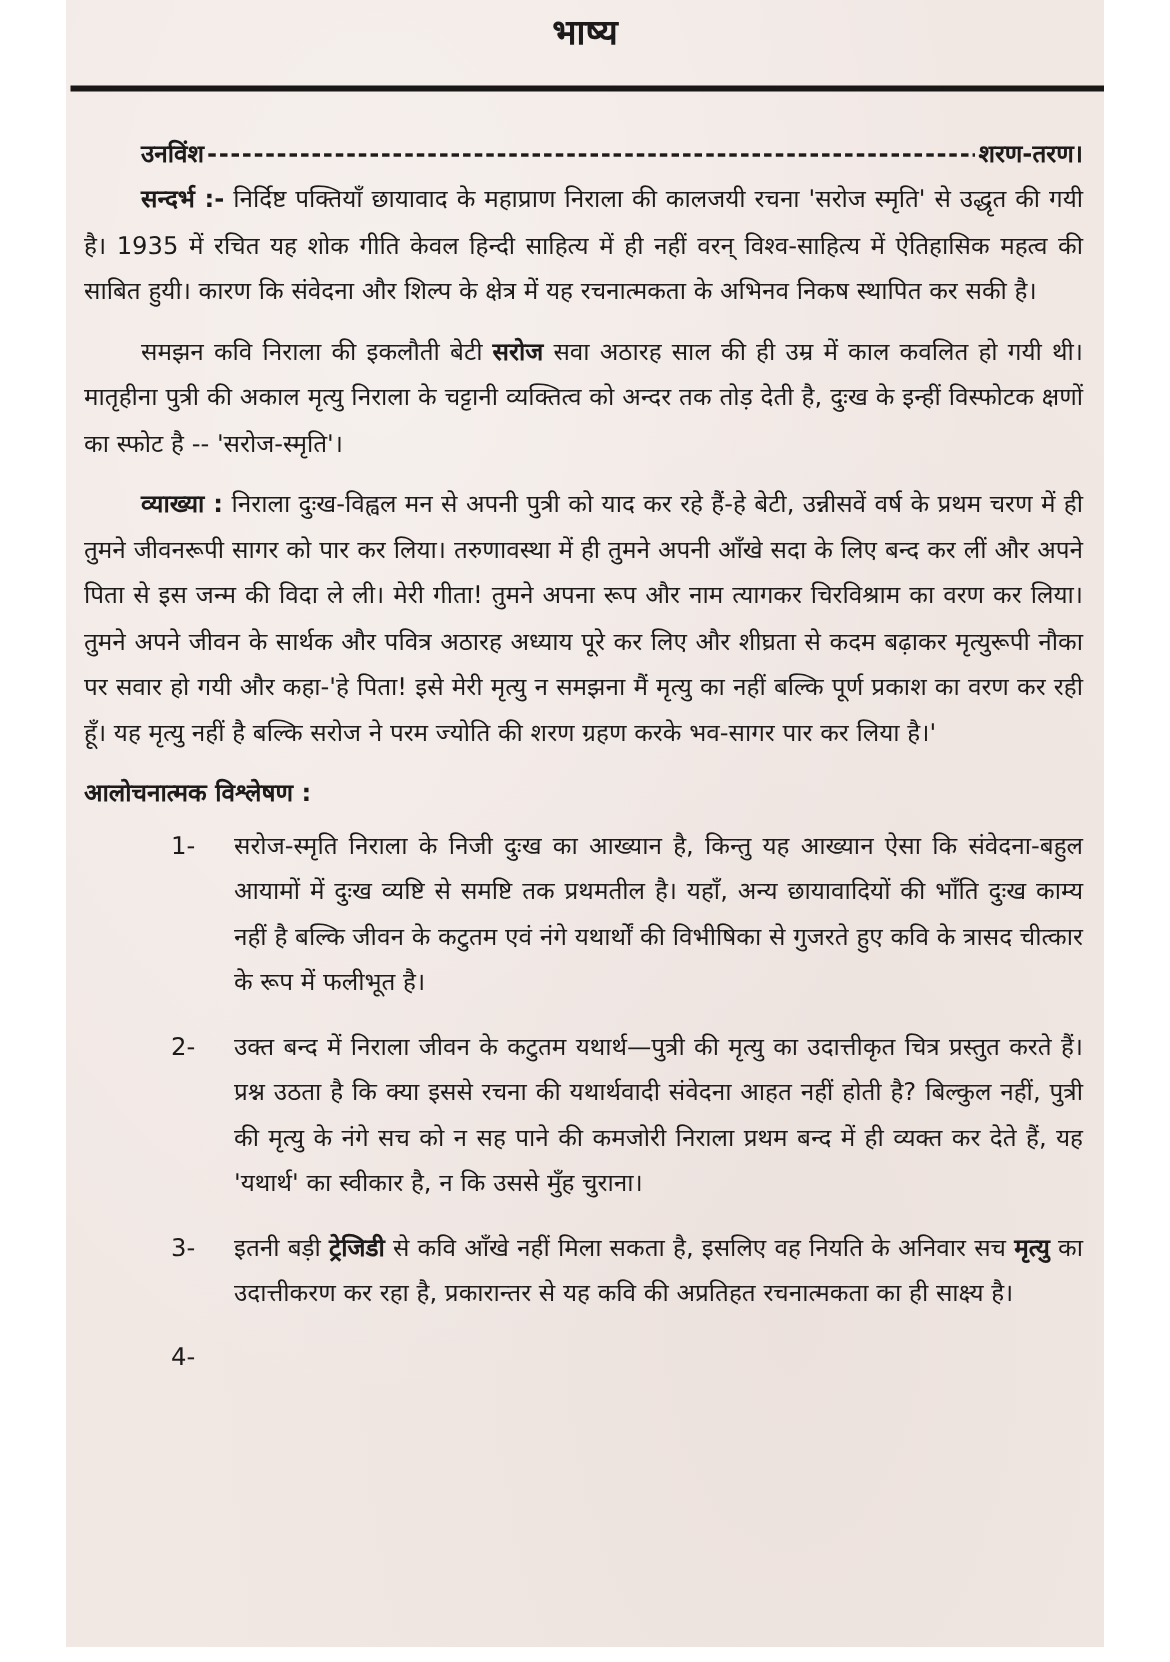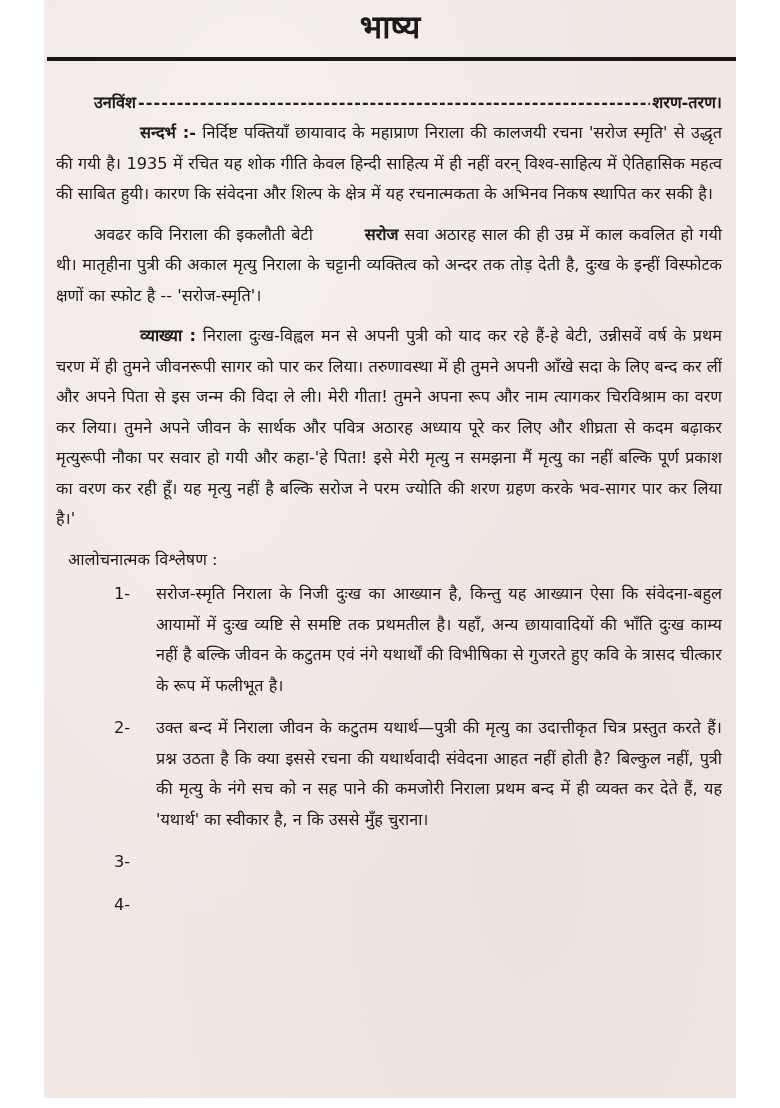--- a/index.html
+++ b/index.html
@@ -25,21 +25,21 @@
       background-image:
         radial-gradient(ellipse at 30% 20%, rgba(255,255,255,0.35), rgba(255,255,255,0) 60%),
         radial-gradient(ellipse at 70% 80%, rgba(220,205,200,0.25), rgba(220,205,200,0) 60%);
     }
     .title {
       position: absolute;
       left: 0;
       right: 0;
       top: 4px;
       text-align: center;
-      font-size: 32px;
+      font-size: 23px;
       font-weight: bold;
       letter-spacing: 0;
     }
     .rule {
       position: absolute;
       left: 3px;
       right: 0;
       top: 57px;
       height: 4px;
       background: #1a1717;
@@ -66,24 +66,24 @@
       overflow: hidden;
       white-space: nowrap;
       letter-spacing: 1px;
       margin: 0 2px;
     }
     p.para {
       margin: 0 0 10px 0;
       text-indent: 38px;
       text-align: justify;
     }
-    p.para b { font-weight: bold; margin-left: 46px; }
+    p.para b { font-weight: bold; }
     .section-head {
-      font-weight: normal;
-      margin: 4px 0 4px 12px;
+      font-weight: bold;
+      margin: 4px 0 4px 0;
     }
     ol.points {
       list-style: none;
       margin: 0;
       padding: 0;
     }
     ol.points li {
       display: flex;
       margin-bottom: 12px;
     }
@@ -108,36 +108,37 @@
 
   <div class="content">
     <div class="refline">
       <span>उनविंश</span>
       <span class="dashes">------------------------------------------------------------------------------------------</span>
       <span>शरण-तरण।</span>
     </div>
 
     <p class="para"><b>सन्दर्भ :-</b><span> निर्दिष्ट पक्तियाँ छायावाद के महाप्राण निराला की कालजयी रचना 'सरोज स्मृति' से उद्धृत की गयी है। 1935 में रचित यह शोक गीति केवल हिन्दी साहित्य में ही नहीं वरन् विश्व-साहित्य में ऐतिहासिक महत्व की साबित हुयी। कारण कि संवेदना और शिल्प के क्षेत्र में यह रचनात्मकता के अभिनव निकष स्थापित कर सकी है।</span></p>
 
-    <p class="para"><span>अवढर कवि निराला की इकलौती बेटी </span><b>सरोज</b><span> सवा अठारह साल की ही उम्र में काल कवलित हो गयी थी। मातृहीना पुत्री की अकाल मृत्यु निराला के चट्टानी व्यक्तित्व को अन्दर तक तोड़ देती है, दुःख के इन्हीं विस्फोटक क्षणों का स्फोट है -- 'सरोज-स्मृति'।</span></p>
+    <p class="para"><span>समझन कवि निराला की इकलौती बेटी </span><b>सरोज</b><span> सवा अठारह साल की ही उम्र में काल कवलित हो गयी थी। मातृहीना पुत्री की अकाल मृत्यु निराला के चट्टानी व्यक्तित्व को अन्दर तक तोड़ देती है, दुःख के इन्हीं विस्फोटक क्षणों का स्फोट है -- 'सरोज-स्मृति'।</span></p>
 
     <p class="para"><b>व्याख्या :</b><span>  निराला दुःख-विह्वल मन से अपनी पुत्री को याद कर रहे हैं-हे बेटी, उन्नीसवें वर्ष के प्रथम चरण में ही तुमने जीवनरूपी सागर को पार कर लिया। तरुणावस्था में ही तुमने अपनी आँखे सदा के लिए बन्द कर लीं और अपने पिता से इस जन्म की विदा ले ली। मेरी गीता! तुमने अपना रूप और नाम त्यागकर चिरविश्राम का वरण कर लिया। तुमने अपने जीवन के सार्थक और पवित्र अठारह अध्याय पूरे कर लिए और शीघ्रता से कदम बढ़ाकर मृत्युरूपी नौका पर सवार हो गयी और कहा-'हे पिता! इसे मेरी मृत्यु न समझना मैं मृत्यु का नहीं बल्कि पूर्ण प्रकाश का वरण कर रही हूँ। यह मृत्यु नहीं है बल्कि सरोज ने परम ज्योति की शरण ग्रहण करके भव-सागर पार कर लिया है।'</span></p>
 
     <div class="section-head">आलोचनात्मक विश्लेषण :</div>
 
     <ol class="points">
       <li>
         <span class="num">1-</span>
         <span class="text">सरोज-स्मृति निराला के निजी दुःख का आख्यान है, किन्तु यह आख्यान ऐसा कि संवेदना-बहुल आयामों में दुःख व्यष्टि से समष्टि तक प्रथमतील है। यहाँ, अन्य छायावादियों की भाँति दुःख काम्य नहीं है बल्कि जीवन के कटुतम एवं नंगे यथार्थों की विभीषिका से गुजरते हुए कवि के त्रासद चीत्कार के रूप में फलीभूत है।</span>
       </li>
       <li>
         <span class="num">2-</span>
         <span class="text">उक्त बन्द में निराला जीवन के कटुतम यथार्थ—पुत्री की मृत्यु का उदात्तीकृत चित्र प्रस्तुत करते हैं। प्रश्न उठता है कि क्या इससे रचना की यथार्थवादी संवेदना आहत नहीं होती है? बिल्कुल नहीं, पुत्री की मृत्यु के नंगे सच को न सह पाने की कमजोरी निराला प्रथम बन्द में ही व्यक्त कर देते हैं, यह 'यथार्थ' का स्वीकार है, न कि उससे मुँह चुराना।</span>
       </li>
       <li>
         <span class="num">3-</span>
+        <span class="text"><span>इतनी बड़ी </span><b>ट्रेजिडी</b><span> से कवि आँखे नहीं मिला सकता है, इसलिए वह नियति के अनिवार सच </span><b>मृत्यु</b><span> का उदात्तीकरण कर रहा है, प्रकारान्तर से यह कवि की अप्रतिहत रचनात्मकता का ही साक्ष्य है।</span></span>
       </li>
       <li>
         <span class="num">4-</span>
       </li>
     </ol>
   </div>
 </div>
 
 </body></html>

